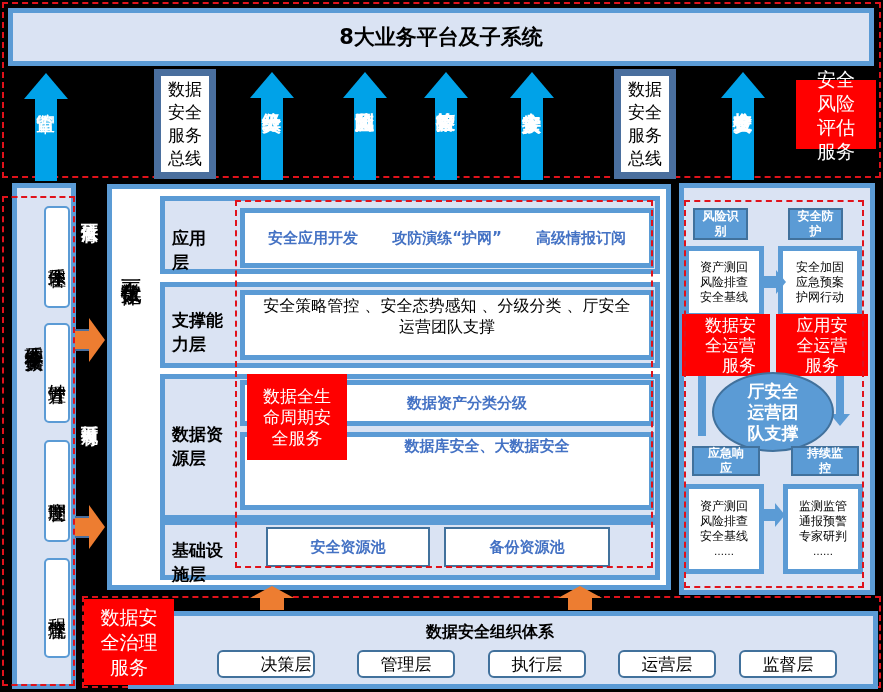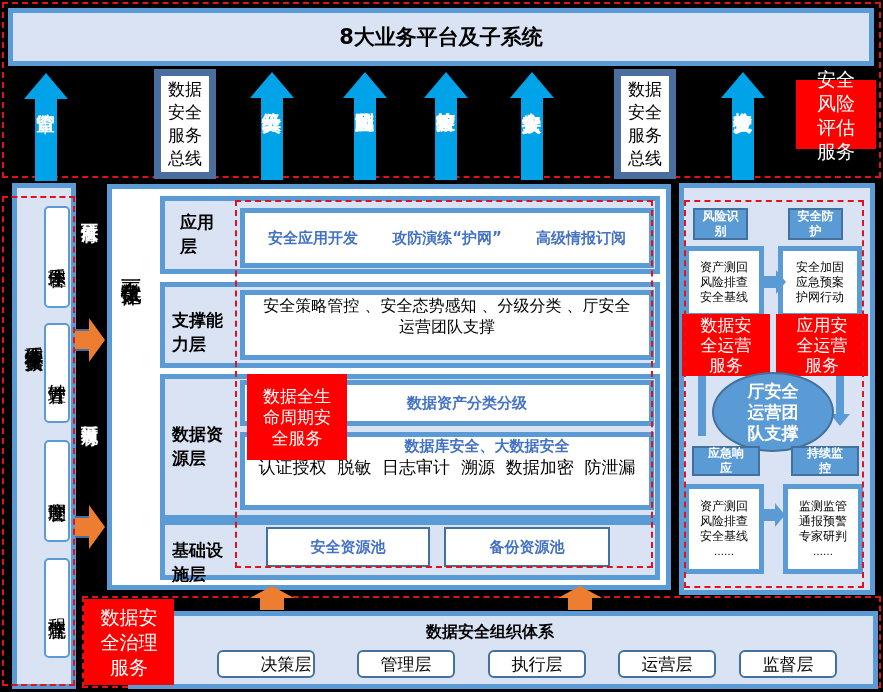--- a/index.html
+++ b/index.html
@@ -108,41 +108,40 @@
 </div>
 <div class="orange-right" style="left:75px;top:505px;">
   <div class="body"></div>
     <div class="tip"></div>
 </div>
 
 <div class="abs" style="left:107px;top:184px;width:564px;height:406px;background:#fff;border:5px solid #5b9bd5;"></div>
 <div class="abs vtext" style="left:117px;top:270px;font-size:21px;color:#000;">一体化数字平台</div>
 
 <div class="abs panel" style="left:160px;top:196px;width:500px;height:78px;"></div>
-<div class="abs layer-label" style="left:172px;top:210px;width:44px;margin-left:8px;">应用层</div>
+<div class="abs layer-label" style="left:172px;top:226px;width:44px;">应用层</div>
 <div class="abs white-box" style="left:240px;top:208px;width:414px;height:60px;display:flex;align-items:center;justify-content:space-around;padding:0 6px;">
   <span class="blue-text" style="font-size:15px;">安全应用开发</span>
   <span class="blue-text" style="font-size:15px;">攻防演练“护网”</span>
   <span class="blue-text" style="font-size:15px;">高级情报订阅</span>
 </div>
 
 <div class="abs panel" style="left:160px;top:282px;width:500px;height:86px;"></div>
 <div class="abs layer-label" style="left:172px;top:308px;width:64px;">支撑能力层</div>
 <div class="abs white-box" style="left:240px;top:290px;width:414px;height:70px;text-align:center;padding-top:0px;">
   <div style="font-size:16px;line-height:21px;color:#000;padding:0 12px;">安全策略管控 、安全态势感知 、分级分类 、厅安全运营团队支撑</div>
 </div>
 
 <div class="abs panel" style="left:160px;top:374px;width:500px;height:146px;"></div>
 <div class="abs layer-label" style="left:172px;top:422px;width:64px;">数据资源层</div>
 <div class="abs white-box center" style="left:240px;top:380px;width:414px;height:46px;">
   <span class="blue-text" style="font-size:15px;margin-left:40px;">数据资产分类分级</span>
 </div>
 <div class="abs white-box" style="left:240px;top:432px;width:414px;height:78px;text-align:center;">
   <div class="blue-text" style="font-size:15px;line-height:18px;margin-left:80px;">数据库安全、大数据安全</div>
-  <div style="font-size:17px;line-height:24px;color:#000;padding:0 12px;white-space:pre-wrap;">认证授权  脱敏  日志审计  溯源  数据加密  防泄漏</div>
 </div>
 <div class="abs red-box" style="left:247px;top:374px;width:100px;height:86px;font-size:17px;">
   <span style="width:72px;display:block;line-height:21px;">数据全生命周期安全服务</span>
 </div>
 
 <div class="abs panel" style="left:160px;top:520px;width:500px;height:60px;"></div>
 <div class="abs layer-label" style="left:172px;top:538px;width:64px;">基础设施层</div>
 <div class="abs center" style="left:266px;top:527px;width:164px;height:40px;background:#fff;border:2px solid #41719c;">
   <span class="blue-text" style="font-size:15px;">安全资源池</span>
 </div>
@@ -169,21 +168,21 @@
 <div class="abs ops-card" style="left:778px;top:246px;width:84px;height:72px;">
   <div>安全加固</div>
   <div>应急预案</div>
   <div>护网行动</div>
 </div>
 
 <div class="abs" style="left:764px;top:276px;width:14px;height:12px;background:#5b9bd5;"></div>
 <div class="abs" style="left:776px;top:270px;width:0;height:0;border-top:12px solid transparent;border-bottom:12px solid transparent;border-left:10px solid #5b9bd5;"></div>
 
 <div class="abs red-box" style="left:682px;top:314px;width:88px;height:62px;font-size:17px;">
-  <span style="width:60px;display:block;line-height:20px;">数据安全运营服务</span>
+  <span style="width:60px;display:block;line-height:20px;text-align:right;">数据安全运营服务</span>
 </div>
 <div class="abs red-box" style="left:776px;top:314px;width:92px;height:62px;font-size:17px;">
   <span style="width:60px;display:block;line-height:20px;">应用安全运营服务</span>
 </div>
 
 <div class="abs" style="left:698px;top:376px;width:8px;height:60px;background:#5b9bd5;"></div>
 <div class="abs" style="left:836px;top:376px;width:8px;height:40px;background:#5b9bd5;"></div>
 <div class="abs" style="left:830px;top:414px;width:0;height:0;border-left:10px solid transparent;border-right:10px solid transparent;border-top:12px solid #5b9bd5;"></div>
 
 <div class="abs center" style="left:712px;top:372px;width:122px;height:80px;border-radius:50%;background:#5b9bd5;border:2px solid #41719c;">

